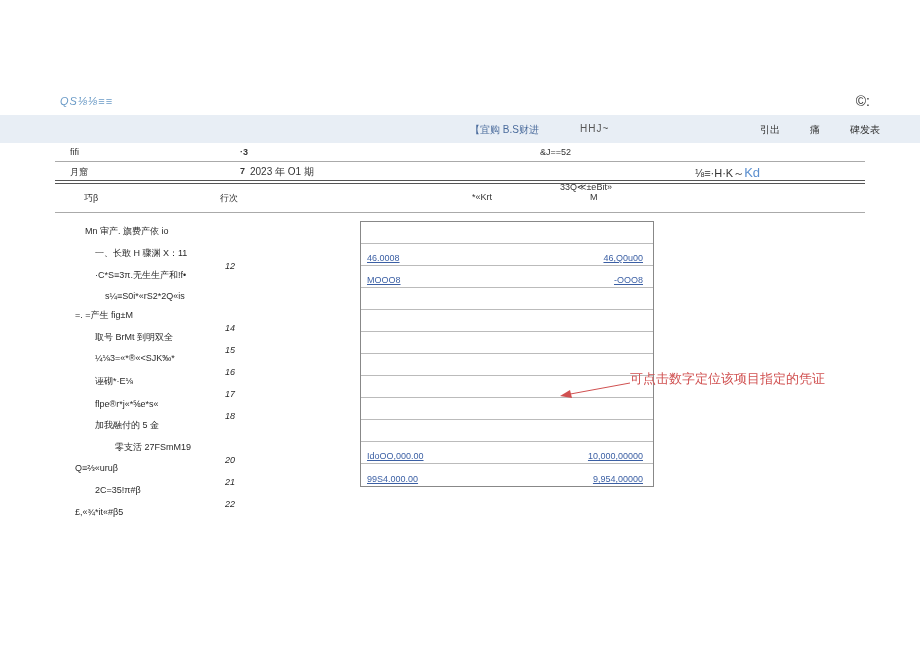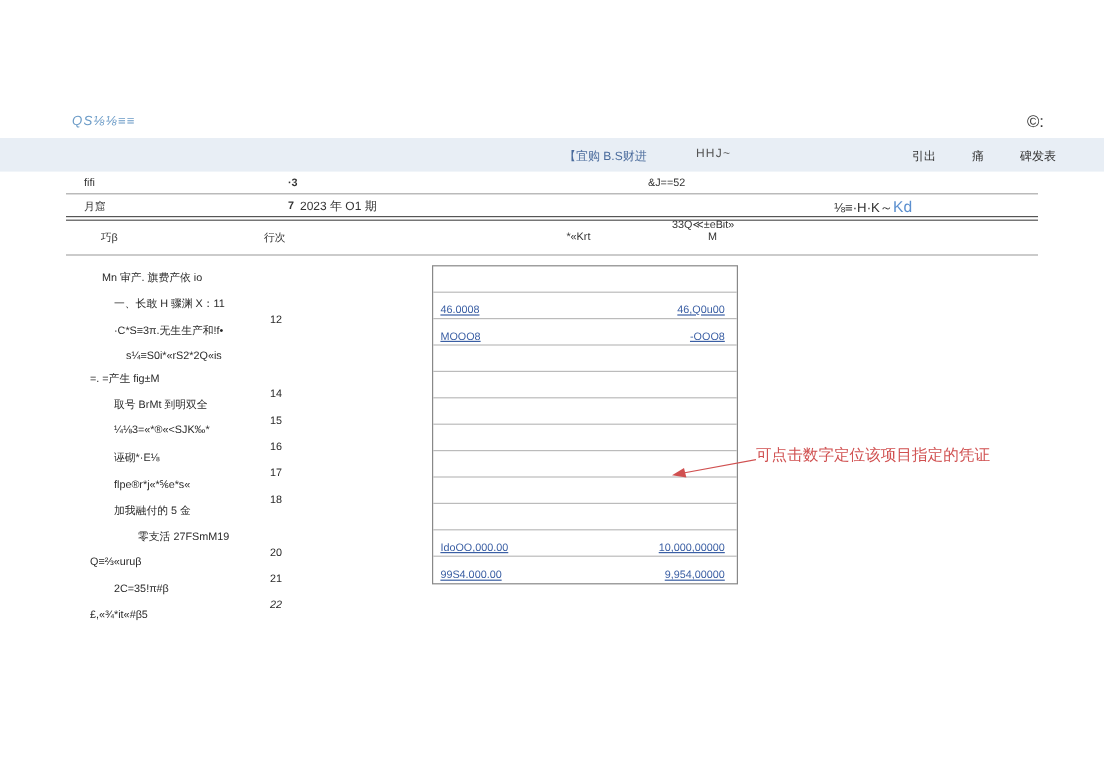--- a/index.html
+++ b/index.html
@@ -88,28 +88,28 @@
       height: 22px;
       font-size: 9px;
       color: #2a2a2a;
     }
     .table-row.sub { height: 18px; }
     .table-row .tname { position: absolute; left: 15px; top: 12px; white-space: nowrap; }
     .table-row .tname.indent1 { left: 25px; }
     .table-row .tname.indent2 { left: 35px; }
     .table-row .tname.indent3 { left: 45px; }
     .table-row .tname.indent4 { left: 55px; }
-    .table-row .trownum { position: absolute; left: 165px; top: 4px; }
+    .table-row .trownum { position: absolute; left: 165px; top: 4px; font-style: italic; }
     .table-row.italic .trownum { font-style: italic; }
 
     .num-box {
       position: absolute;
       left: 300px;
       top: 194px;
-      width: 255px;
+      width: 294px;
       border: 1px solid #888;
     }
     .num-row {
       position: relative;
       height: 22px;
       border-bottom: 1px solid #bbb;
     }
     .num-row:last-child { border-bottom: none; }
     .num-row .na {
       position: absolute;

